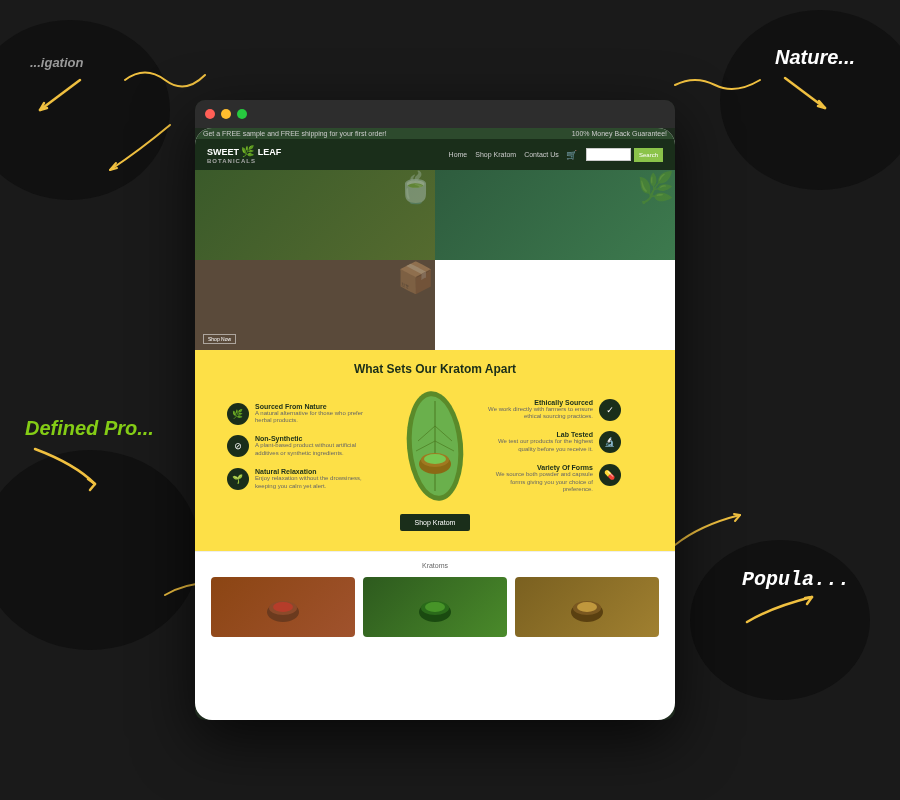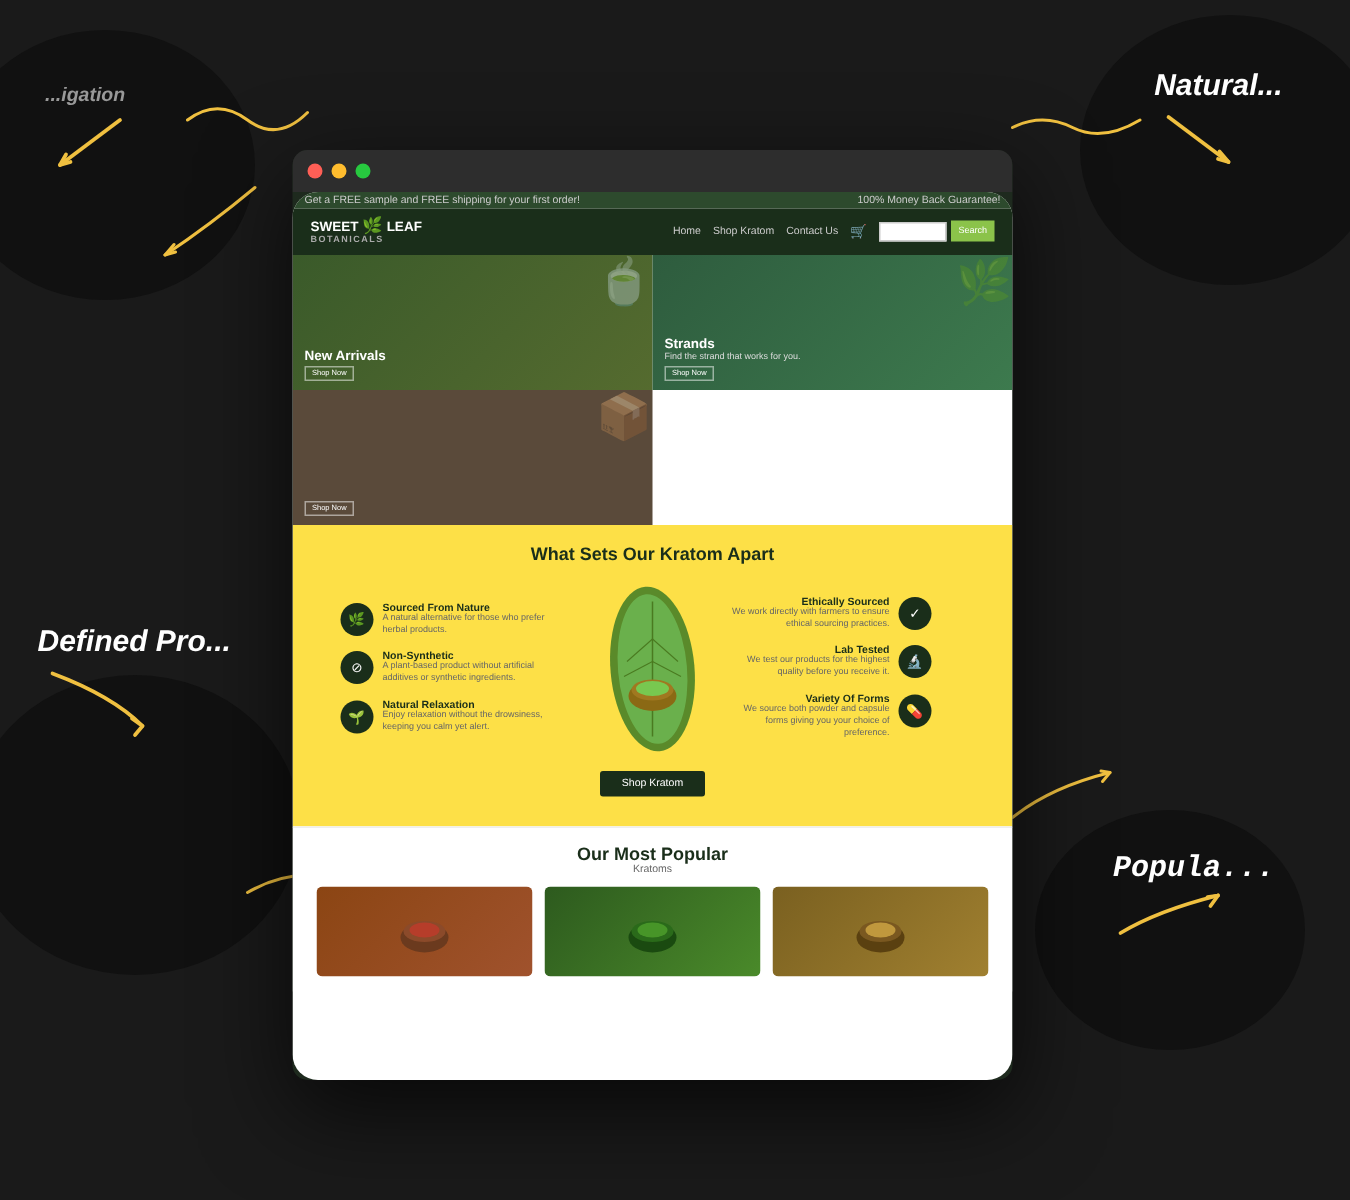--- a/index.html
+++ b/index.html
@@ -373,29 +373,29 @@
 
 <div class="annotation annotation-nav">
   <div style="font-size:13px;color:#bbb;font-style:italic;opacity:0.8">...igation</div>
   <svg width="60" height="40" style="margin-top:4px">
     <path d="M50,5 Q30,20 10,35" stroke="#f0c040" stroke-width="2.5" fill="none" stroke-linecap="round"></path>
     <path d="M10,35 L14,28 M10,35 L17,33" stroke="#f0c040" stroke-width="2.5" fill="none" stroke-linecap="round"></path>
   </svg>
 </div>
 
 <div class="annotation annotation-identity">
-  <div style="font-size:20px;color:white;font-style:italic">Natural...</div>
+  <div style="font-size:20px;color:white;font-style:italic">Nature...</div>
   <svg width="60" height="40" style="margin-top:4px">
     <path d="M10,5 Q30,20 50,35" stroke="#f0c040" stroke-width="2.5" fill="none" stroke-linecap="round"></path>
     <path d="M50,35 L44,28 M50,35 L43,33" stroke="#f0c040" stroke-width="2.5" fill="none" stroke-linecap="round"></path>
   </svg>
 </div>
 
 <div class="annotation annotation-product">
-  <div style="font-size:20px;color:#ffffff;font-style:italic">Defined Pro...</div>
+  <div style="font-size:20px;color:#84cc16;font-style:italic">Defined Pro...</div>
   <svg width="80" height="50" style="margin-top:4px">
     <path d="M10,5 Q50,20 70,40" stroke="#f0c040" stroke-width="2.5" fill="none" stroke-linecap="round"></path>
     <path d="M70,40 L63,35 M70,40 L65,46" stroke="#f0c040" stroke-width="2.5" fill="none" stroke-linecap="round"></path>
   </svg>
 </div>
 
 <div class="annotation annotation-popular">
   <div style="font-size:20px;color:white;font-style:italic">Popula...</div>
   <svg width="80" height="40">
     <path d="M5,30 Q30,15 70,5" stroke="#f0c040" stroke-width="2.5" fill="none" stroke-linecap="round"></path>
@@ -455,33 +455,24 @@
           <button class="nav-search-btn">Search</button>
         </div>
       </div>
     </div>
 
     <div class="hero">
 
 
       <div class="hero-new-arrivals">
         <div class="cell-deco">🍵</div>
-        <div class="hero-cell-text">
-          <h3>New Arrivals</h3>
-          <div class="shop-btn-sm">Shop Now</div>
-        </div>
       </div>
 
       <div class="hero-strands">
         <div class="cell-deco">🌿</div>
-        <div class="hero-cell-text">
-          <h3>Strands</h3>
-          <p>Find the strand that works for you.</p>
-          <div class="shop-btn-sm">Shop Now</div>
-        </div>
       </div>
 
       <div class="hero-wholesale">
         <div class="cell-deco">📦</div>
         <div class="hero-cell-text">
           
           
           <div class="shop-btn-sm">Shop Now</div>
         </div>
       </div>
@@ -555,21 +546,20 @@
             </div>
             <div class="feature-icon">💊</div>
           </div>
         </div>
       </div>
 
       <button class="shop-kratom-btn">Shop Kratom</button>
     </div>
 
     <div class="popular-section">
-      <h2 class="popular-title">Our Most Popular</h2>
       <p class="popular-subtitle">Kratoms</p>
       <div class="popular-grid">
         <div class="popular-item">
           <div class="popular-img">
             <svg width="40" height="35" viewBox="0 0 40 35">
               <ellipse cx="20" cy="22" rx="16" ry="10" fill="#6b3a1e"></ellipse>
               <ellipse cx="20" cy="18" rx="14" ry="7" fill="#8b4a2a"></ellipse>
               <ellipse cx="20" cy="17" rx="10" ry="5" fill="#c0392b" opacity="0.8"></ellipse>
             </svg>
           </div>

